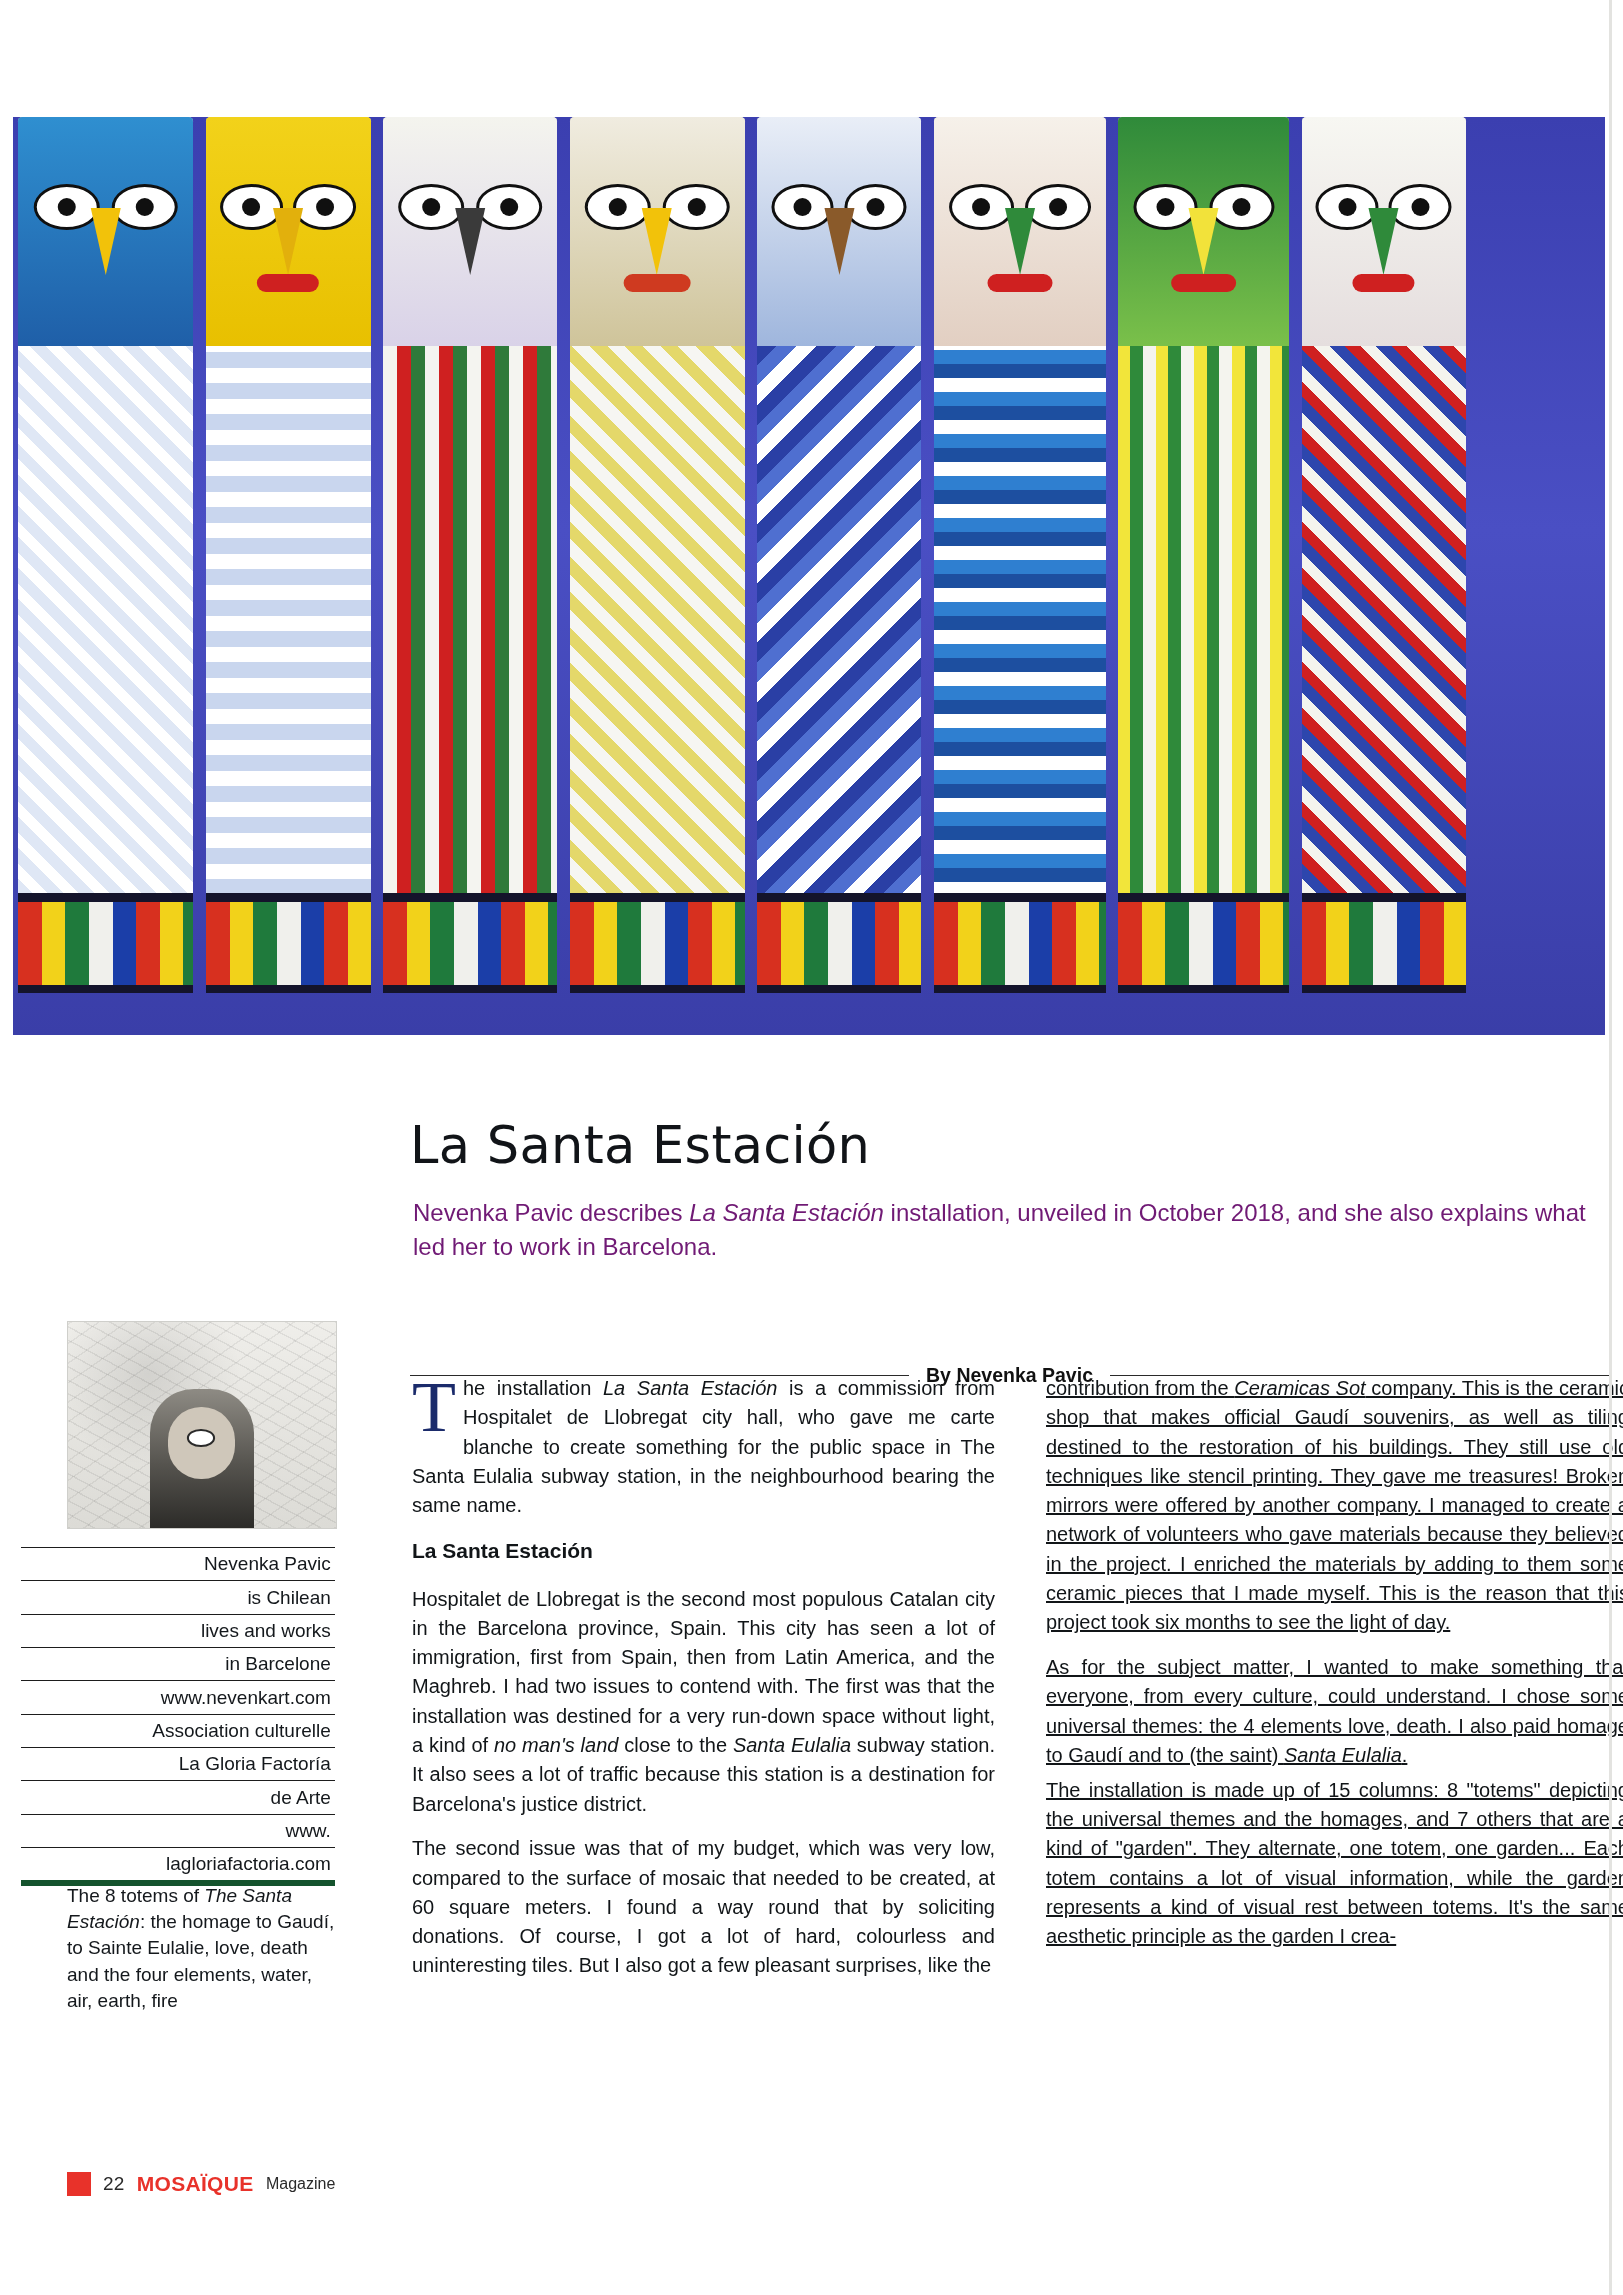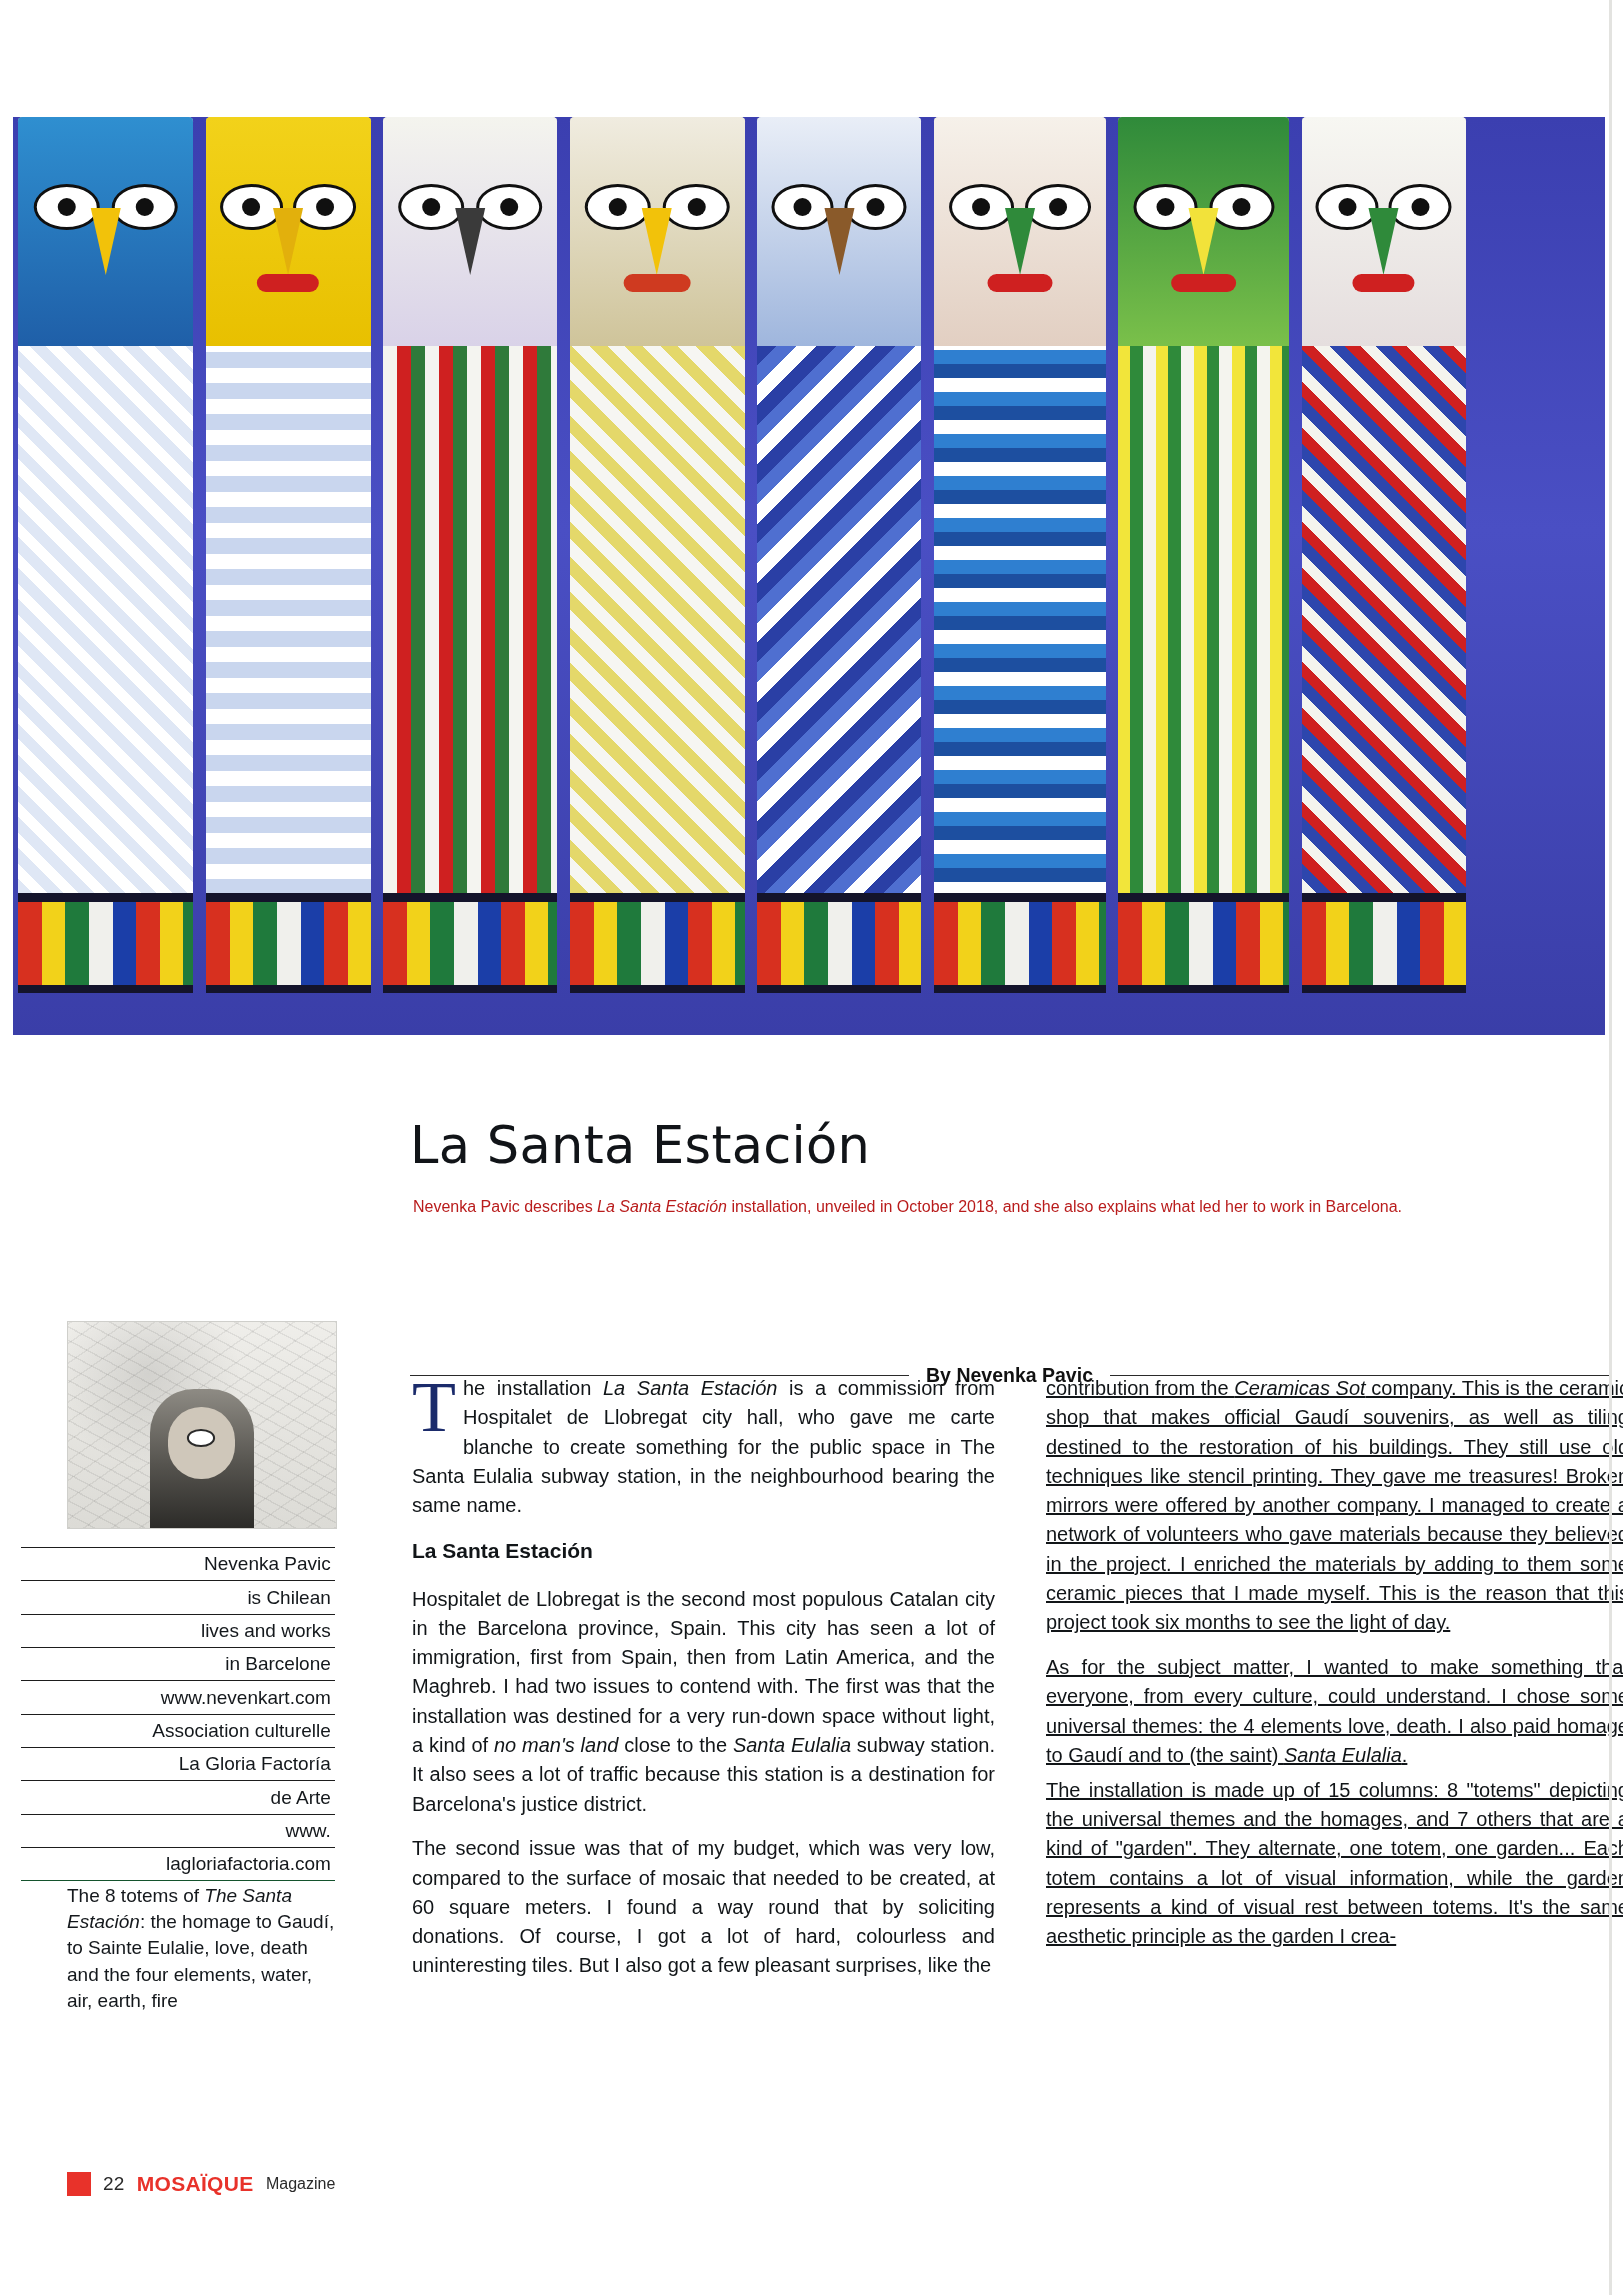--- a/index.html
+++ b/index.html
@@ -161,23 +161,23 @@
     font-size: 51px;
     font-weight: 400;
     letter-spacing: 0.3px;
     color: #111418;
   }
   .standfirst {
     position: absolute;
     left: 413px;
     top: 1196px;
     width: 1196px;
-    font-size: 16px;
+    font-size: 24px;
     line-height: 1.42;
-    color: #b91c1c;
+    color: #701a75;
   }
   .standfirst em { font-style: italic; }
 
   
   .byline-wrap {
     position: absolute;
     left: 410px;
     top: 1325px;
     width: 1199px;
     display: flex;
@@ -284,21 +284,21 @@
     width: 314px;
     text-align: right;
     font-size: 19px;
     line-height: 1.04;
     color: #14181c;
   }
   .rail .line {
     border-top: 1px solid #1d1d1d;
     padding: 6.3px 4.2px 6.3px 0;
   }
-  .rail .line:last-child { border-bottom: 1px solid #14532d; }
+  .rail .line:last-child { border-bottom: 6px solid #14532d; }
   .caption {
     position: absolute;
     left: 67px;
     top: 1883px;
     width: 270px;
     font-size: 19px;
     line-height: 1.38;
     color: #14181c;
     text-align: left;
   }

